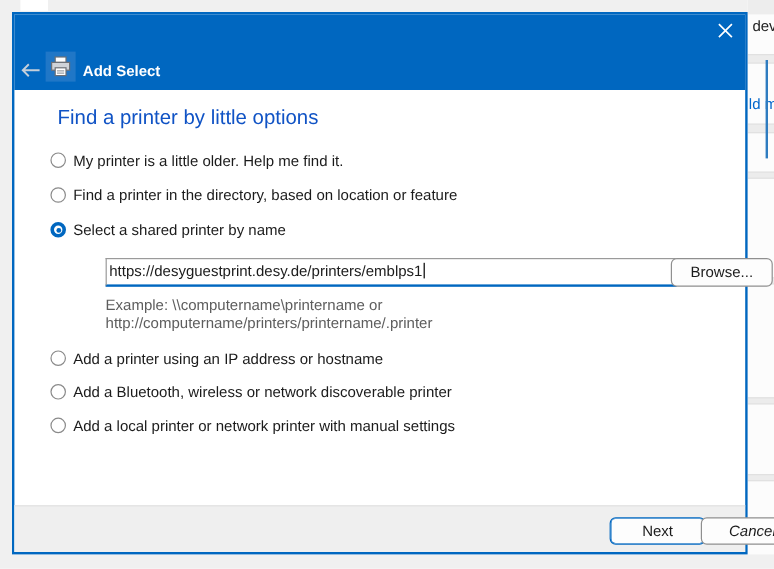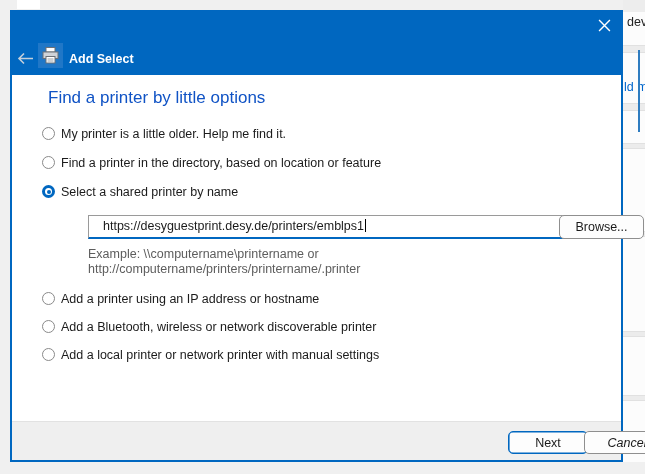--- a/index.html
+++ b/index.html
@@ -31,21 +31,21 @@
   
   .heading{position:absolute;left:36px;top:76px;font-size:17px;color:#1053c5;white-space:nowrap;}
   .opt{position:absolute;left:30px;display:flex;align-items:flex-start;height:16px;gap:6px;cursor:default;}
   .opt .lbl{font-size:12.5px;color:#1b1b1b;white-space:nowrap;}
   .radio{width:13px;height:13px;border-radius:50%;border:1px solid #8a8a8a;background:#fff;box-sizing:border-box;flex:0 0 auto;}
   .radio.checked{border:3px solid #0067c0;position:relative;}
   .radio.checked::after{content:"";position:absolute;left:1.5px;top:1.5px;width:4px;height:4px;border-radius:50%;background:#0067c0;}
   .url-input{
     position:absolute;left:76px;top:203px;width:476px;height:24px;box-sizing:border-box;
     border:1px solid #9a9a9a;border-bottom:2px solid #0067c0;background:#fff;
-    font-size:12.5px;padding:3px 6px 0 14px;white-space:nowrap;overflow:hidden;cursor:text;
+    font-size:12.5px;padding:3px 6px 0 2px;white-space:nowrap;overflow:hidden;cursor:text;
   }
   .caret{display:inline-block;width:1px;height:13px;background:#000;vertical-align:-2px;margin-left:1px;}
   .btn{
     box-sizing:border-box;background:#fdfdfd;border:1px solid #8f8f8f;border-radius:5px;
     font-family:"Liberation Sans", sans-serif;font-size:12.5px;color:#1b1b1b;
     display:flex;align-items:center;justify-content:center;cursor:pointer;margin-left:42px;
   }
   .browse-btn{position:absolute;left:505px;top:203px;width:85px;height:24px;}
   .example{position:absolute;left:76px;top:235px;font-size:12.5px;line-height:15px;color:#5d5d5d;white-space:nowrap;}
   

